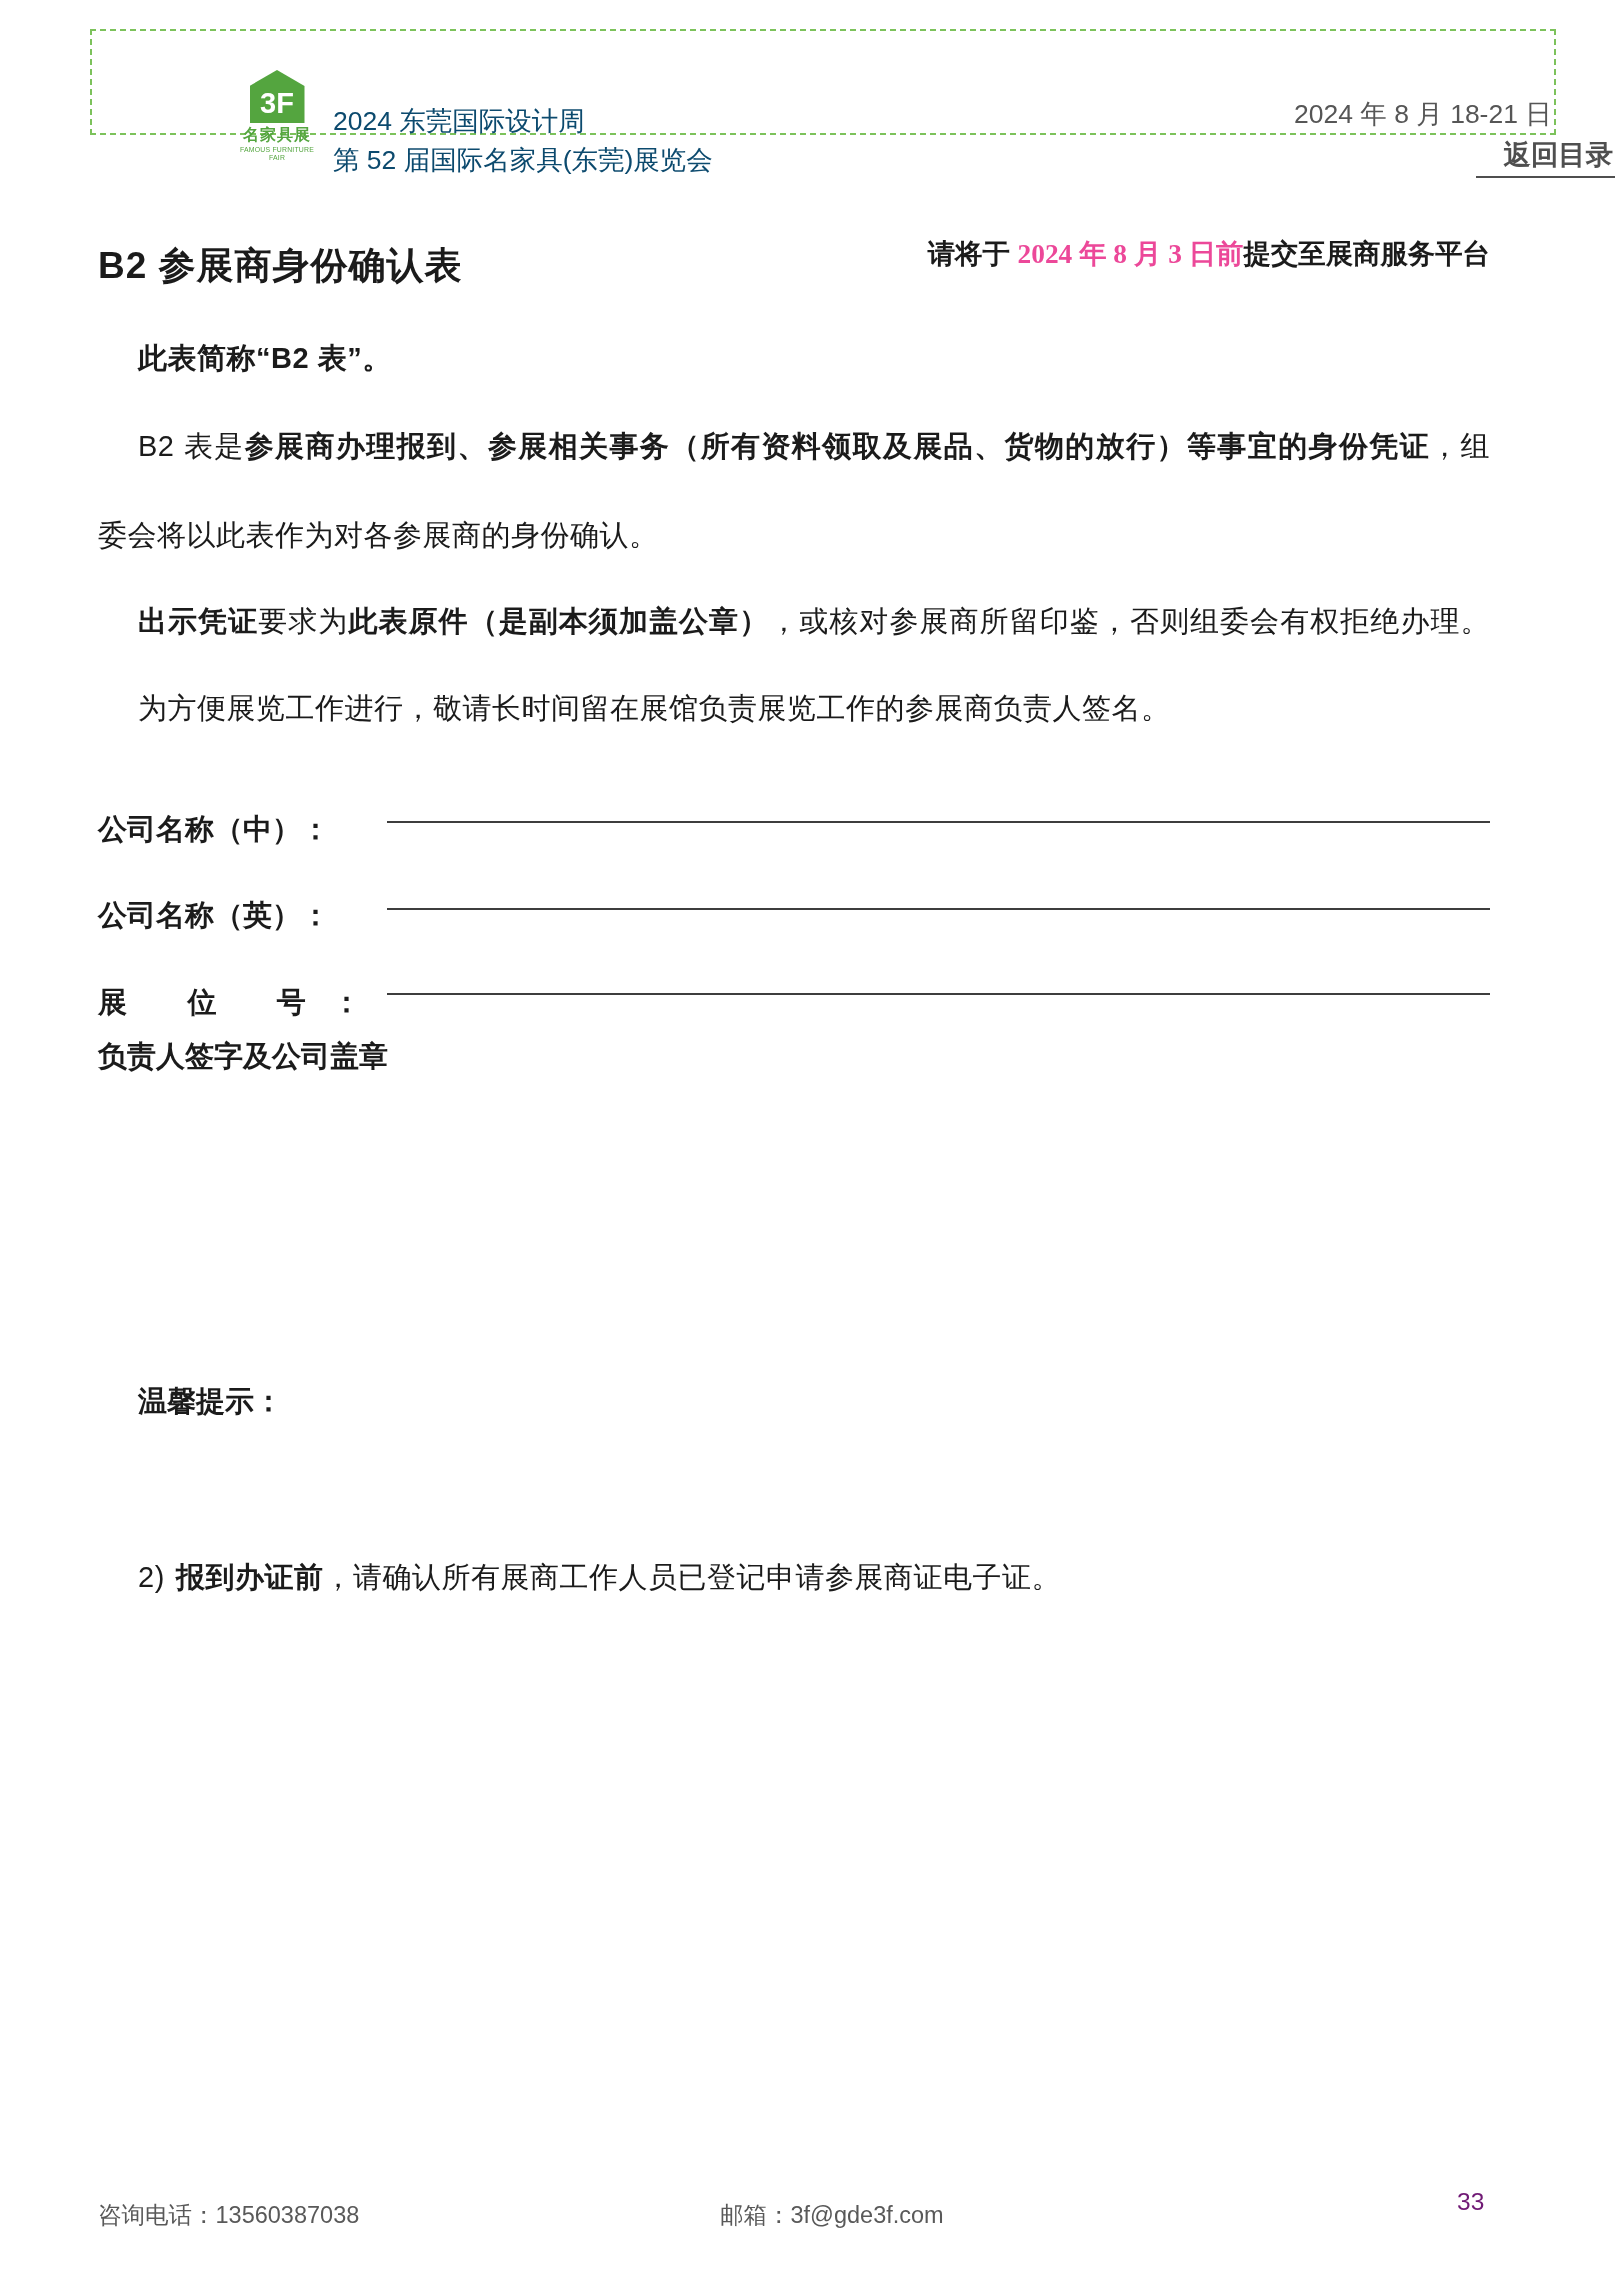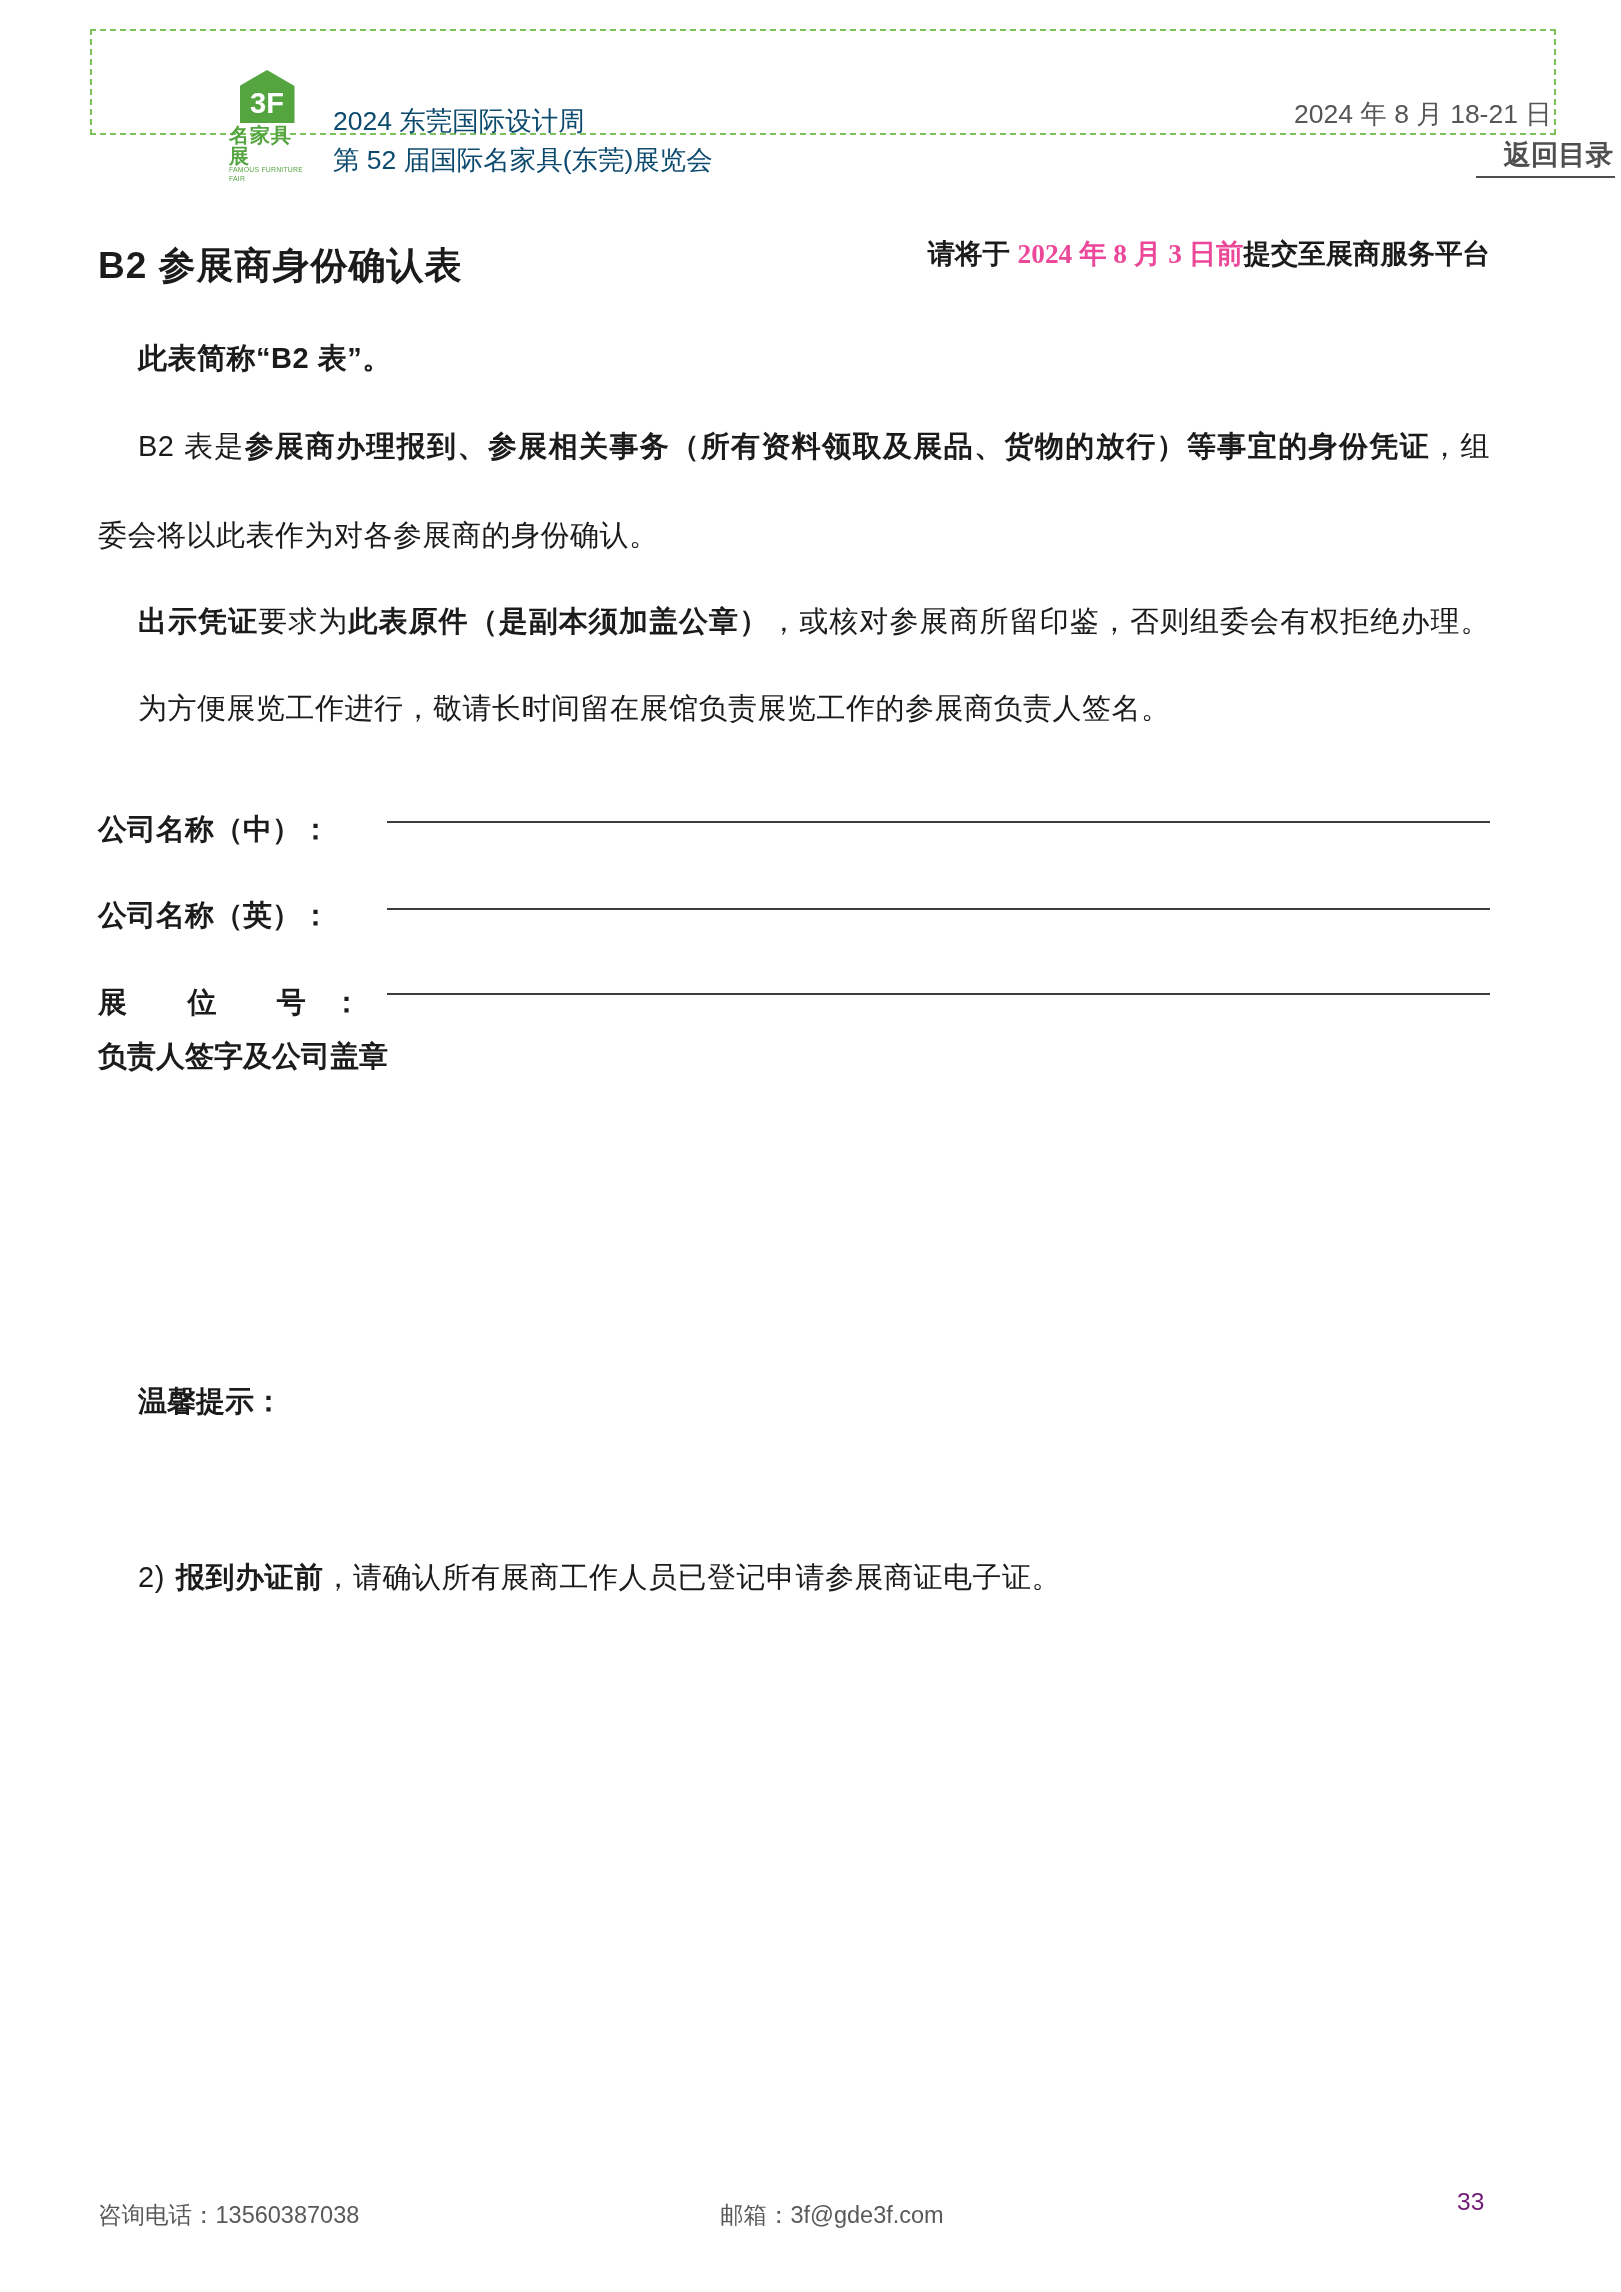--- a/index.html
+++ b/index.html
@@ -5,28 +5,28 @@
   html,body { margin:0; padding:0; background:#ffffff; }
   .page {
     position:relative; width:1621px; height:2293px; background:#ffffff;
     font-family:"Liberation Sans", sans-serif; color:#1b1b1b; overflow:hidden;
   }
   
   .header-box {
     position:absolute; left:90px; top:29px; width:1466px; height:106px;
     border:2.9px dashed #7cc25b; box-sizing:border-box; background:#ffffff;
   }
-  .logo { position:absolute; left:137px; top:39px; width:76px; }
+  .logo { position:absolute; left:147px; top:39px; width:76px; text-align:center; }
   .logo-house {
     width:55px; height:53px; margin:0 auto; background:#54a53f;
     clip-path:polygon(50% 0, 100% 30%, 100% 100%, 0 100%, 0 30%);
     display:flex; align-items:flex-end; justify-content:center;
   }
   .logo-badge { color:#ffffff; font-weight:bold; font-size:29px; line-height:39px; }
-  .logo-name-cn { color:#54a53f; font-weight:bold; font-size:20px; letter-spacing:1px; margin-top:2px; line-height:20.6px; }
+  .logo-name-cn { color:#54a53f; font-weight:bold; font-size:16px; letter-spacing:1px; margin-top:2px; line-height:20.6px; }
   .logo-name-en { color:#54a53f; font-size:6.9px; letter-spacing:0.2px; line-height:8.8px; }
   .event-lines { position:absolute; left:241px; top:47px; font-size:26.5px; color:#0c4a6e; line-height:39px; white-space:nowrap;margin-top:24px; }
   .event-dates { position:absolute; left:1202px; top:65px; font-size:26.5px; color:#565656; white-space:nowrap; }
   .back-link {
     position:absolute; top:137px; right:5.9px; font-size:27.4px; font-weight:bold; color:#4f4f4f;
     border-bottom:2.9px solid #4f4f4f; padding:0 2px 2.9px 27.4px; cursor:pointer; white-space:nowrap;
   }
   
   .doc-title { position:absolute; left:98px; top:241px; font-size:37px; font-weight:bold; letter-spacing:1px; white-space:nowrap; }
   .deadline { position:absolute; right:131px; top:236px; font-size:27.4px; font-weight:bold; white-space:nowrap; }

